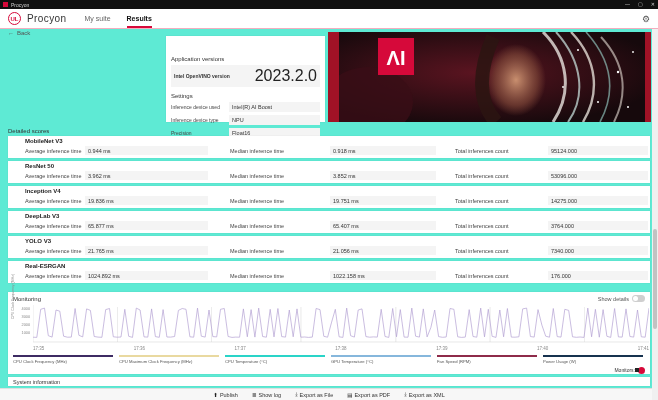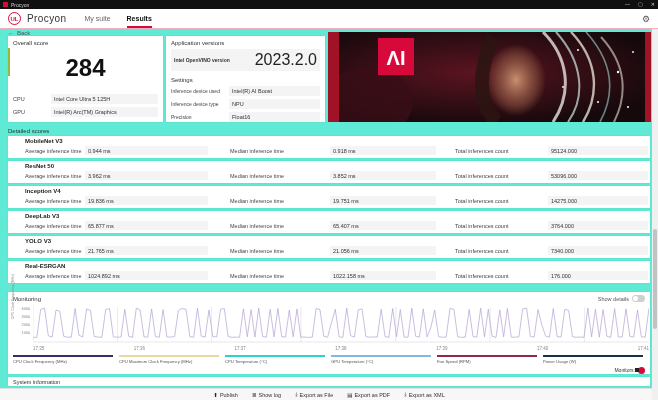--- a/index.html
+++ b/index.html
@@ -35,21 +35,21 @@
   .card { background:#fff; box-shadow:0 0 1px rgba(0,0,0,.15); }
   .score-card { position:absolute; left:8px; top:36px; width:155px; height:86px; padding:4px 5px; }
   .sec-title { font-size:6px; color:#333; }
   .greenbar { position:absolute; left:0; top:12px; width:2px; height:28px; background:#97b83d; }
   .big-score { font-size:24px; font-weight:bold; color:#111; text-align:center; margin-top:8px; }
   .spec-rows { position:absolute; left:5px; right:5px; bottom:5px; display:flex; flex-direction:column; gap:3px; }
   .spec-row { display:flex; align-items:center; }
   .spec-row .lbl { width:38px; font-size:5.5px; color:#444; }
   .valbox { flex:1; background:#f4f4f4; font-size:5.5px; color:#333; padding:2px 3px; min-height:9px; }
 
-  .info-card { position:absolute; left:166px; top:36px; width:159px; height:86px; padding:4px 5px; }
+  .info-card { position:absolute; left:166px; top:36px; width:159px; height:86px; padding:20px 5px; }
   .vrow { display:flex; align-items:center; margin-top:3px; }
   .vrow .lbl { width:58px; font-size:5px; color:#444; line-height:1.3; }
   .vrow .valbox { flex:1; }
   .vfull { background:#f4f4f4; display:flex; align-items:center; margin-top:3px; padding:2px 3px; }
   .vfull .lbl { width:90px; font-size:5px; color:#333; font-weight:bold; }
   .settings-title { margin-top:6px; }
 
   
   .hero { position:absolute; left:328px; top:32px; width:323px; height:90px; overflow:hidden; background:#16090c; }
 
@@ -126,35 +126,20 @@
     <div class="hspacer"></div>
     <div class="gear">⚙</div>
   </div>
   <div class="pinkline"></div>
 
   <div class="back">
     <span>←</span>
     <span>Back</span>
   </div>
 
-  <div class="card score-card">
-    <div class="sec-title">Overall score</div>
-    <div class="greenbar"></div>
-    <div class="big-score">284</div>
-    <div class="spec-rows" id="specRows">
-        <div class="spec-row">
-          <div class="lbl">CPU</div>
-          <div class="valbox">Intel Core Ultra 5 125H</div>
-        </div>
-        <div class="spec-row">
-          <div class="lbl">GPU</div>
-          <div class="valbox">Intel(R) Arc(TM) Graphics</div>
-        </div>
-      </div>
-  </div>
 
   <div class="card info-card">
     <div class="sec-title">Application versions</div>
     <div id="versionRows">
         <div class="vfull">
           <div class="lbl">Intel OpenVINO version</div>
           <div class="vval">2023.2.0</div>
         </div>
       </div>
     <div class="sec-title settings-title">Settings</div>

